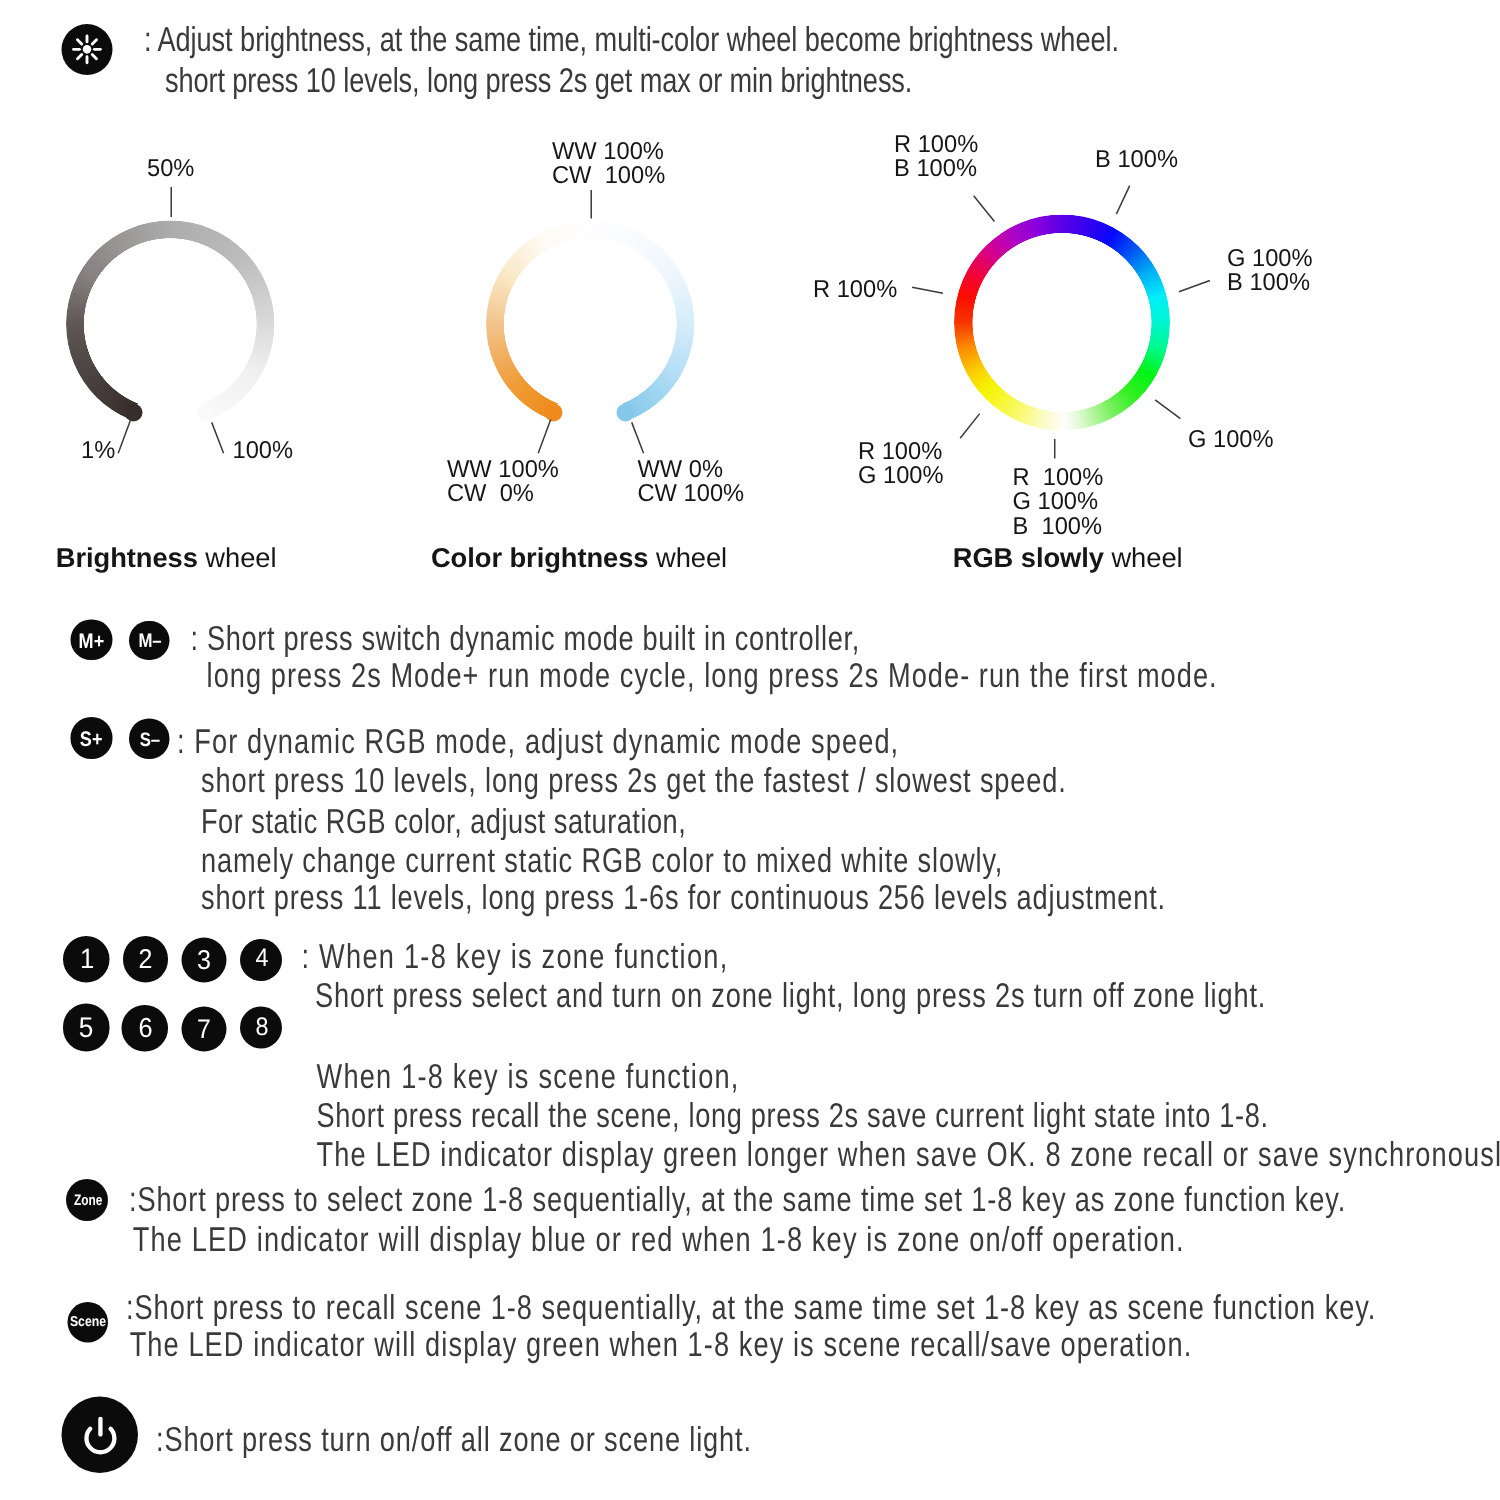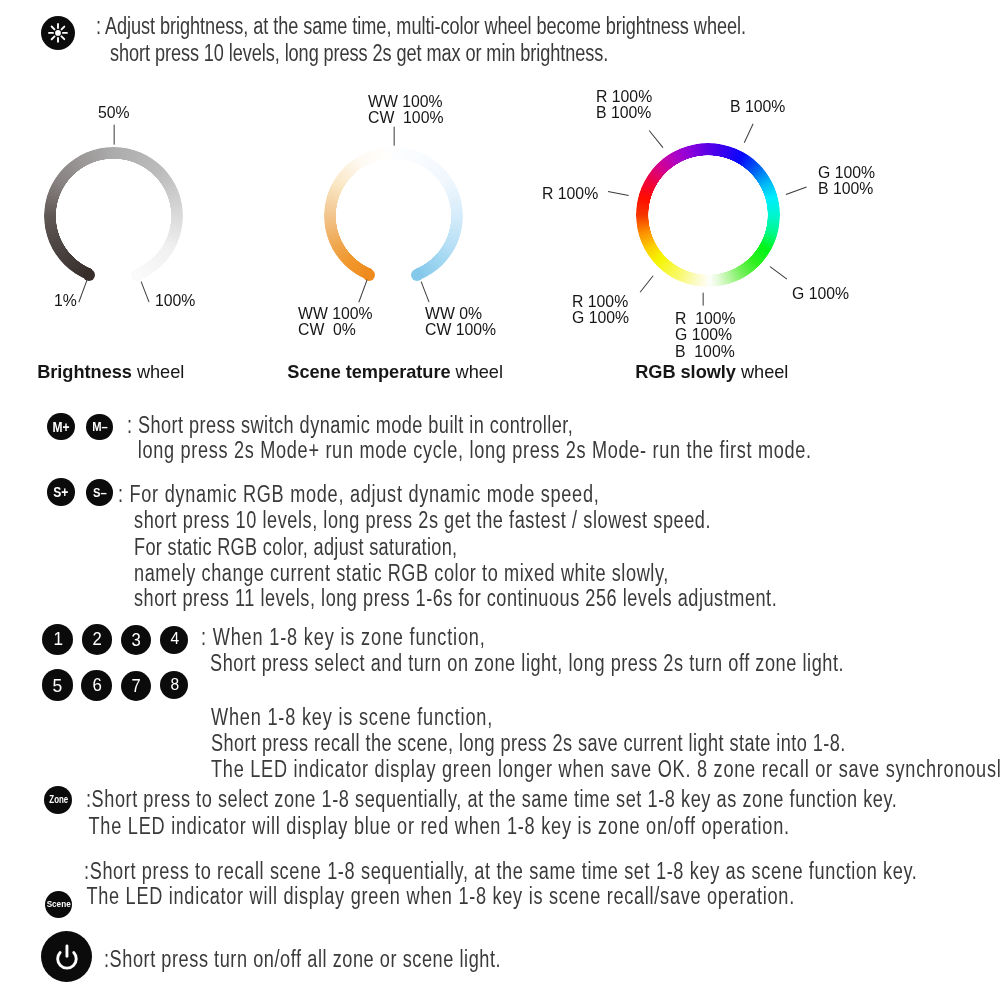--- a/index.html
+++ b/index.html
@@ -49,21 +49,21 @@
       <div class="cap" style="left: 37.2px; top: 362px;"><span class="b">Brightness</span><span> wheel</span></div>
       <div class="ring" style="left: 324.4px; top: 146.7px; width: 138.6px; height: 138.6px; background: conic-gradient(from 180deg, transparent 0deg, transparent 22.3deg, rgb(239, 139, 30) 22.3deg, rgb(240, 152, 46) 45deg, rgb(240, 164, 74) 60deg, rgb(242, 196, 140) 90deg, rgb(250, 232, 198) 120deg, rgb(254, 250, 244) 150deg, rgb(255, 254, 253) 175deg, rgb(252, 253, 255) 185deg, rgb(248, 251, 254) 210deg, rgb(238, 246, 253) 240deg, rgb(213, 236, 250) 270deg, rgb(180, 222, 245) 300deg, rgb(159, 214, 241) 315deg, rgb(132, 200, 234) 337.7deg, transparent 337.7deg, transparent 360deg);"></div>
       <div class="endcap" style="left: 363.4px; top: 268.6px; width: 12px; height: 12px; background: rgb(239, 139, 30);"></div>
       <div class="endcap" style="left: 411.4px; top: 268.6px; width: 12px; height: 12px; background: rgb(132, 200, 234);"></div>
       <div class="lbl" style="left: 367.6px; top: 92.5px;"><div>WW 100%</div><div>CW  100%</div></div>
       <div class="lead" style="left: 393.9px; top: 126px; width: 19px; transform: rotate(90deg);"></div>
       <div class="lbl" style="left: 298px; top: 304.5px;"><div>WW 100%</div><div>CW  0%</div></div>
       <div class="lead" style="left: 367px; top: 279.2px; width: 24.2px; transform: rotate(110.3deg);"></div>
       <div class="lbl" style="left: 424.5px; top: 304.5px;"><div>WW 0%</div><div>CW 100%</div></div>
       <div class="lead" style="left: 421.4px; top: 281px; width: 21.6px; transform: rotate(68.9deg);"></div>
-      <div class="cap" style="left: 287.3px; top: 362px;"><span class="b">Scene temperature</span><span> wheel</span></div>
+      <div class="cap" style="left: 287.3px; top: 362px;"><span class="b">Color brightness</span><span> wheel</span></div>
       <div class="ring" style="left: 636px; top: 143.3px; width: 143.6px; height: 143.6px; background: conic-gradient(rgb(90, 0, 230) 0deg, rgb(52, 0, 240) 15deg, rgb(7, 8, 251) 30deg, rgb(0, 88, 242) 45deg, rgb(0, 176, 245) 60deg, rgb(0, 238, 252) 75deg, rgb(0, 245, 208) 90deg, rgb(0, 249, 142) 105deg, rgb(0, 244, 23) 120deg, rgb(46, 240, 30) 135deg, rgb(116, 239, 90) 150deg, rgb(189, 246, 168) 163deg, rgb(232, 251, 222) 172deg, rgb(253, 255, 252) 179deg, rgb(255, 253, 240) 181deg, rgb(251, 251, 200) 190deg, rgb(249, 249, 112) 205deg, rgb(245, 245, 0) 228deg, rgb(252, 208, 0) 240deg, rgb(252, 142, 0) 255deg, rgb(245, 53, 0) 270deg, rgb(254, 12, 0) 285deg, rgb(239, 3, 62) 300deg, rgb(212, 0, 143) 315deg, rgb(174, 4, 196) 330deg, rgb(138, 0, 220) 345deg, rgb(90, 0, 230) 360deg);"></div>
       <div class="lbl" style="left: 596px; top: 87.5px;"><div>R 100%</div><div>B 100%</div></div>
       <div class="lead" style="left: 648.8px; top: 129.8px; width: 21.6px; transform: rotate(51deg);"></div>
       <div class="lbl" style="left: 729.5px; top: 97.5px;"><div>B 100%</div></div>
       <div class="lead" style="left: 753.4px; top: 122.5px; width: 21.2px; transform: rotate(115.1deg);"></div>
       <div class="lbl" style="left: 542px; top: 185px;"><div>R 100%</div></div>
       <div class="lead" style="left: 607.7px; top: 190.8px; width: 21.3px; transform: rotate(11.1deg);"></div>
       <div class="lbl" style="left: 818px; top: 163.5px;"><div>G 100%</div><div>B 100%</div></div>
       <div class="lead" style="left: 786.3px; top: 194px; width: 21.8px; transform: rotate(-20.1deg);"></div>
       <div class="lbl" style="left: 792px; top: 284.5px;"><div>G 100%</div></div>
@@ -122,21 +122,21 @@
       </div>
       <div class="btn" style="left: 120.6px; top: 670.5px; width: 30px; height: 30px; font-size: 18px;">
         <span class="g" style="transform: scaleX(0.92); font-weight: normal;">7</span>
       </div>
       <div class="btn" style="left: 160.2px; top: 671px; width: 28.2px; height: 28.2px; font-size: 16.92px;">
         <span class="g" style="transform: scaleX(0.92); font-weight: normal;">8</span>
       </div>
       <div class="btn" style="left: 44.4px; top: 786px; width: 28px; height: 28px; font-size: 9px;">
         <span class="g" style="transform:scaleX(0.88) scaleY(1.12);">Zone</span>
       </div>
-      <div class="btn" style="left: 44.9px; top: 891px; width: 27px; height: 27px; font-size: 8.6px;">
+      <div class="btn" style="left: 44.9px; top: 868px; width: 27px; height: 27px; font-size: 8.6px;">
         <span class="g" style="transform:scaleX(0.95) scaleY(1.1);">Scene</span>
       </div>
       <div class="btn" style="left: 40.5px; top: 930.5px; width: 51.6px; height: 51.6px;">
         <svg width="51.6" height="51.6" viewBox="0 0 51.6 51.6">
           <path d="M25.95 14.9 V25.3" stroke="#fff" stroke-width="2.9" stroke-linecap="round" fill="none"></path>
           <path d="M19.15 21.51 A9.3 9.3 0 1 0 32.75 21.51" stroke="#fff" stroke-width="2.9" stroke-linecap="round" fill="none"></path>
         </svg>
       </div>
     </div>
   <div id="text-layer">

